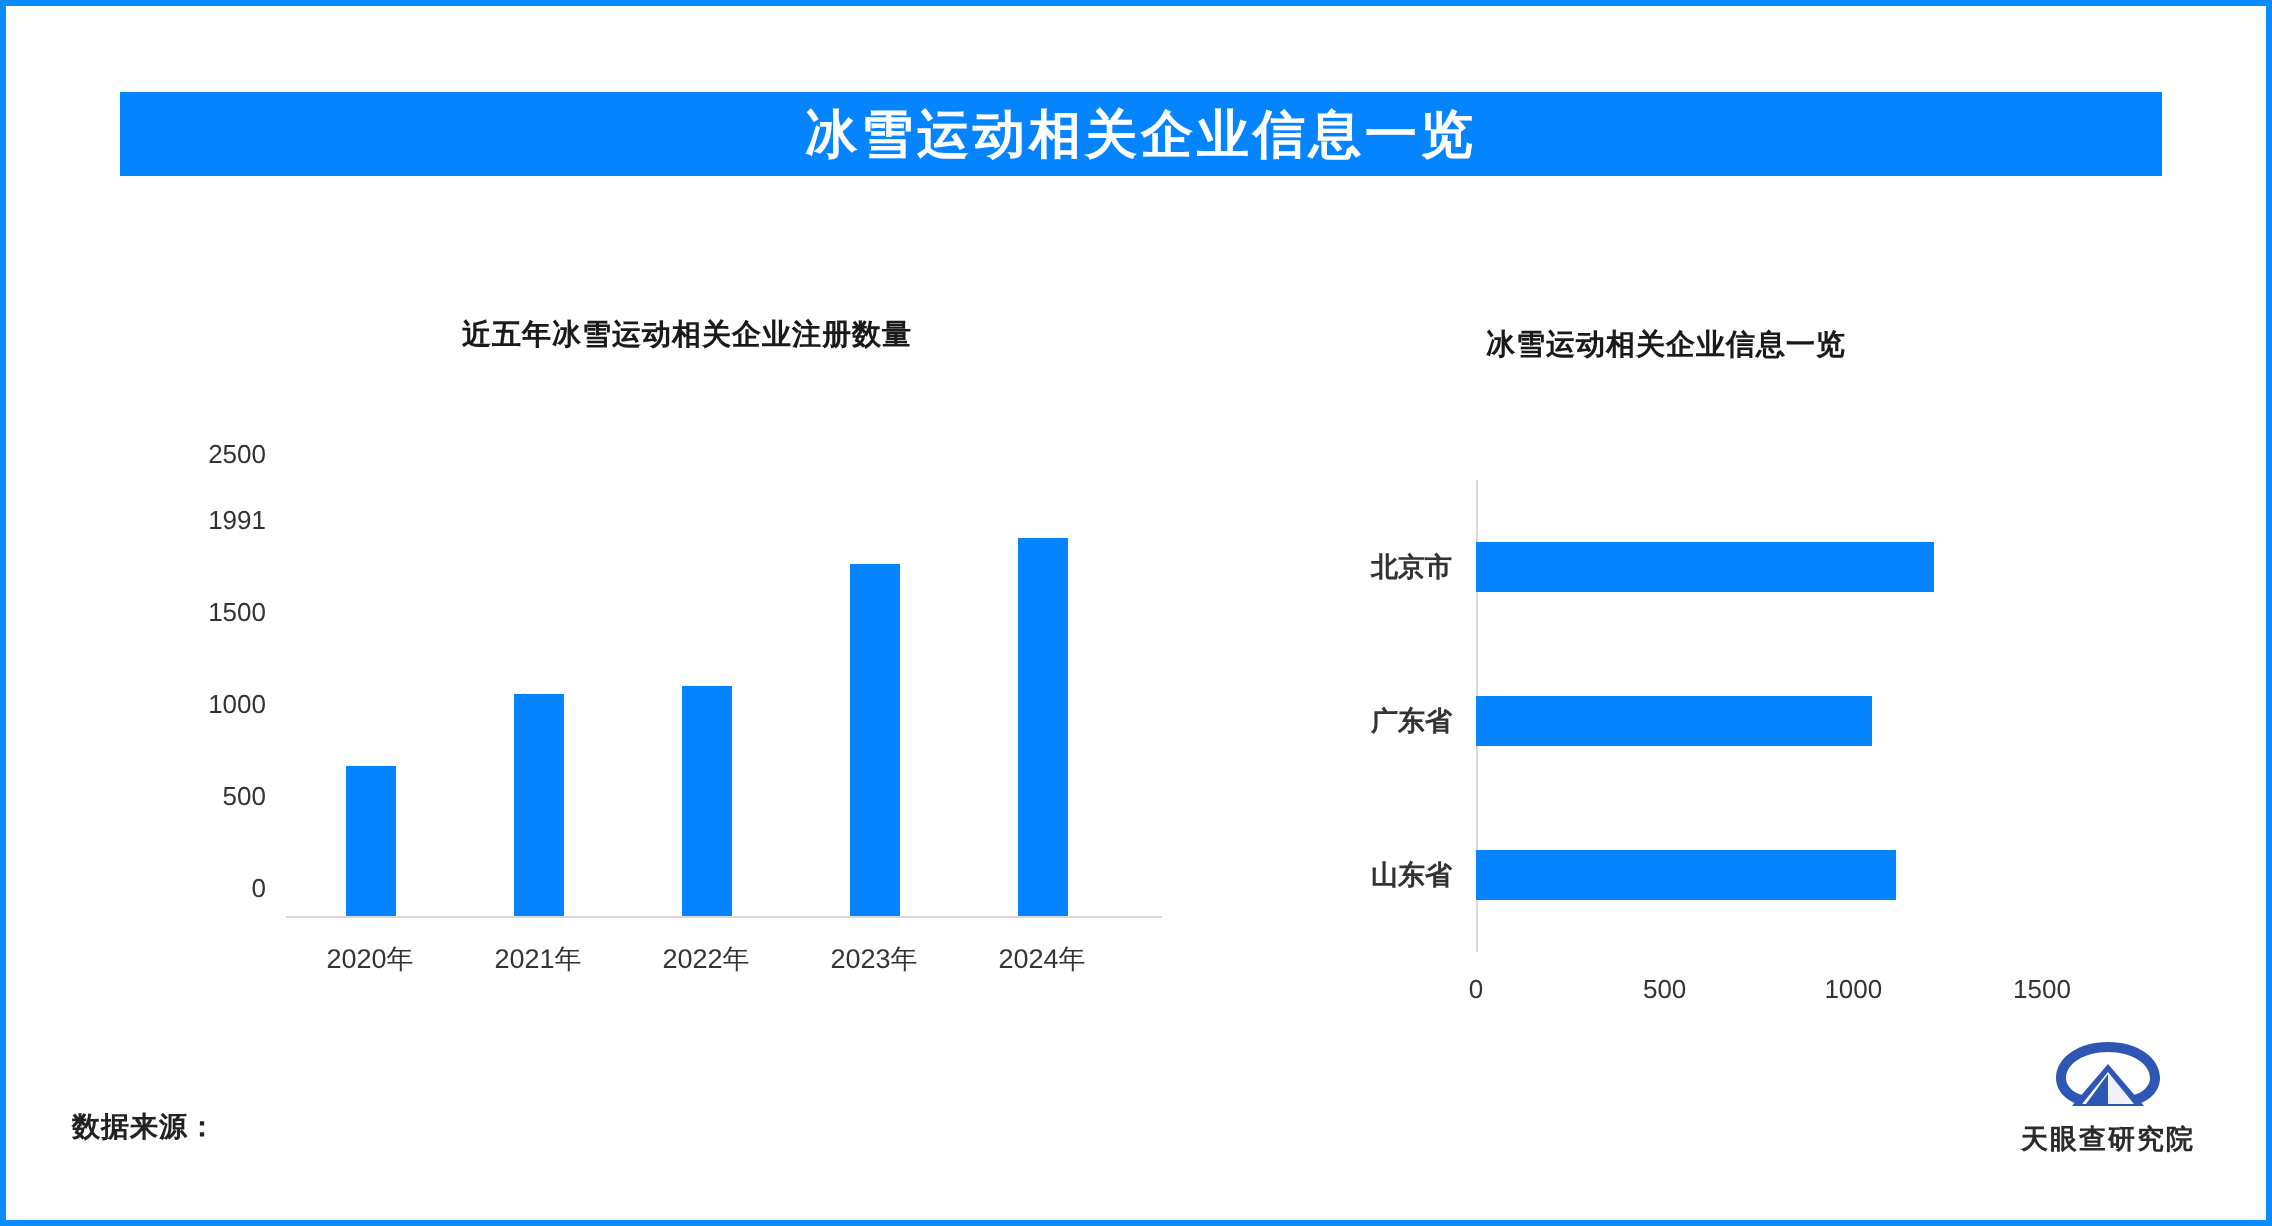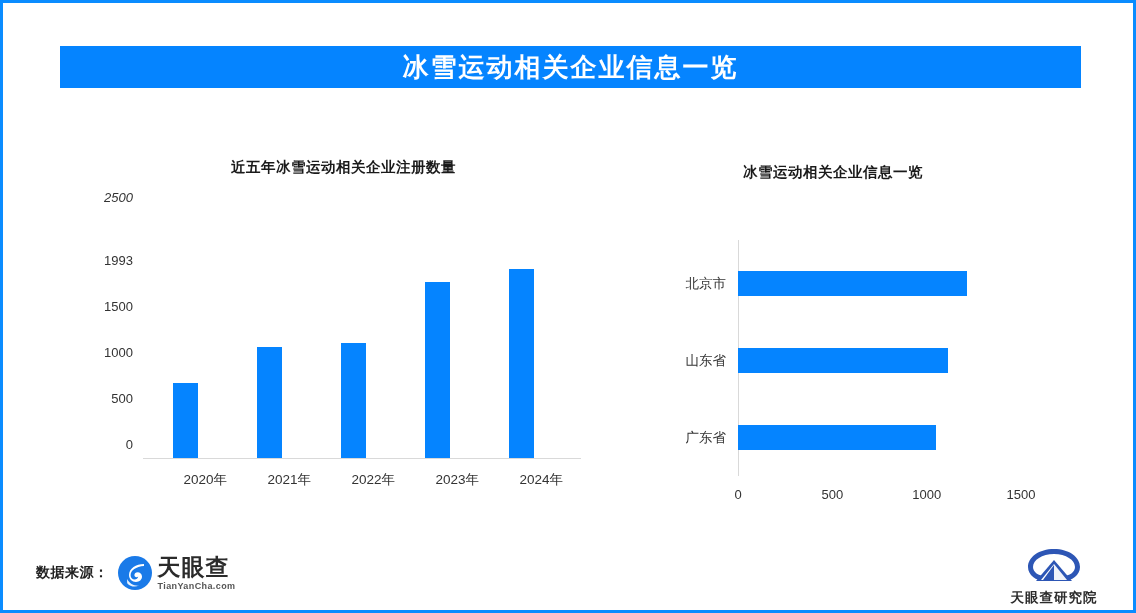--- a/index.html
+++ b/index.html
@@ -108,21 +108,21 @@
   .v-xlabels {
     position: absolute;
     left: 0;
     right: 0;
     top: 100%;
     margin-top: 12px;
     display: flex;
   }
   .v-xlabel {
     flex: 1 1 0;
-    text-align: right;
+    text-align: center;
     font-size: 13.5px;
     color: #333333;
   }
 
   
   #right-chart {
     position: absolute;
     left: 600px;
     top: 0;
     width: 536px;
@@ -164,20 +164,21 @@
     height: 25px;
     background: #0584ff;
   }
   .h-label {
     position: absolute;
     right: 100%;
     margin-right: 12px;
     font-size: 13.5px;
     color: #333333;
     white-space: nowrap;
+    font-weight: bold;
   }
   .h-xlabels {
     position: absolute;
     left: 0;
     right: 0;
     top: 100%;
     margin-top: 11px;
     height: 18px;
   }
   .h-xtick {
@@ -225,21 +226,21 @@
     font-size: 9px;
     font-weight: bold;
     color: #555555;
     letter-spacing: 0.4px;
     margin-top: 3px;
   }
 
   .footer-brand {
     position: absolute;
     left: 1003px;
-    top: 544px;
+    top: 516px;
     width: 96px;
     display: flex;
     flex-direction: column;
     align-items: center;
   }
   .brand-name {
     margin-top: 2px;
     font-size: 13.5px;
     font-weight: bold;
     color: #2b2b2b;
@@ -257,22 +258,22 @@
   </div>
 
   <div id="left-chart">
     <div class="chart-title">近五年冰雪运动相关企业注册数量</div>
 
     <div class="v-plot">
       <div class="v-ytick" id="vy0" style="bottom: 0px;">0</div>
       <div class="v-ytick" id="vy1" style="bottom: 46px;">500</div>
       <div class="v-ytick" id="vy2" style="bottom: 92px;">1000</div>
       <div class="v-ytick" id="vy3" style="bottom: 138px;">1500</div>
-      <div class="v-ytick" id="vy4" style="bottom: 184px;">1993</div>
-      <div class="v-ytick" id="vy5" style="bottom: 247px; font-style: italic;">2500</div>
+      <div class="v-ytick" id="vy4" style="bottom: 184px;">1991</div>
+      <div class="v-ytick" id="vy5" style="bottom: 217px;">2500</div>
 
       <div class="v-bars" id="v-bars">
           <div class="v-slot">
             <div class="v-bar" title="2020年: 815" style="height: 74.98px; background: rgb(5, 132, 255);"></div>
           </div>
           <div class="v-slot">
             <div class="v-bar" title="2021年: 1205" style="height: 110.86px; background: rgb(5, 132, 255);"></div>
           </div>
           <div class="v-slot">
             <div class="v-bar" title="2022年: 1250" style="height: 115px; background: rgb(5, 132, 255);"></div>
@@ -299,50 +300,39 @@
     <div class="chart-title">冰雪运动相关企业信息一览</div>
 
     <div class="h-plot">
       <div class="h-axisline"></div>
       <div class="h-rows" id="h-rows">
           <div class="h-row">
             <span class="h-label">北京市</span>
             <div class="h-bar" title="北京市: 1215" style="width: 229.23px; background: rgb(5, 132, 255);"></div>
           </div>
           <div class="h-row">
+            <span class="h-label">广东省</span>
+            <div class="h-bar" title="广东省: 1050" style="width: 198.1px; background: rgb(5, 132, 255);"></div>
+          </div>
+          <div class="h-row">
             <span class="h-label">山东省</span>
             <div class="h-bar" title="山东省: 1115" style="width: 210.363px; background: rgb(5, 132, 255);"></div>
-          </div>
-          <div class="h-row">
-            <span class="h-label">广东省</span>
-            <div class="h-bar" title="广东省: 1050" style="width: 198.1px; background: rgb(5, 132, 255);"></div>
           </div>
         </div>
       <div class="h-xlabels" id="h-xlabels">
           <span class="h-xtick" style="left: 0px;">0</span>
           <span class="h-xtick" style="left: 94.3333px;">500</span>
           <span class="h-xtick" style="left: 188.667px;">1000</span>
           <span class="h-xtick" style="left: 283px;">1500</span>
         </div>
     </div>
   </div>
 
   <div class="footer-source">
     <span class="footer-source-label">数据来源：</span>
-    <span class="tyc-logo">
-      <svg class="tyc-mark" width="36" height="36" viewBox="0 0 36 36">
-        <circle cx="18" cy="18" r="17" fill="#1a7ae8"></circle>
-        <path d="M27 9 C19 9 12 13.5 12 20 C12 24 15 27 19 27 C22.5 27 25 24.8 25 21.6 C25 19 23 17.2 20.6 17.2 C18.8 17.2 17.4 18.4 17.4 20 C17.4 21.3 18.3 22.2 19.5 22.2 C20.2 22.2 20.8 21.9 21.2 21.4 C20.9 23.2 19.4 24.4 17.6 24.4 C15.3 24.4 13.6 22.6 13.6 20.2 C13.6 15.6 19 11.6 27 11.1 Z" fill="#ffffff"></path>
-        <path d="M10 24 C12.5 28.5 17 31 22 30.6 C18 32.6 13 31.6 10.2 28.2 Z" fill="#ffffff" opacity="0.9"></path>
-      </svg>
-      <span class="tyc-wordblock">
-        <span class="tyc-word">天眼查</span>
-        <span class="tyc-domain">TianYanCha.com</span>
-      </span>
-    </span>
   </div>
 
   <div class="footer-brand">
     <svg width="62" height="40" viewBox="0 0 62 40">
       <path d="M31 2 C16 2 5 10 5 20 C5 28 13 34 22 34 L22 29 C15.5 29 10 25 10 20 C10 13 19 7 31 7 C43 7 52 13 52 20 C52 25 46.5 29 40 29 L40 34 C49 34 57 28 57 20 C57 10 46 2 31 2 Z" fill="#2d56b5"></path>
       <path d="M31 13 L49 34 L13 34 Z" fill="#2d56b5"></path>
       <path d="M31 17 L44 33 L18 33 Z" fill="#ffffff"></path>
       <path d="M31 17 L44 33 L31 33 Z" fill="#2d56b5" opacity="0.08"></path>
       <path d="M20 33 L31 18 L31 33 Z" fill="#2d56b5"></path>
     </svg>

